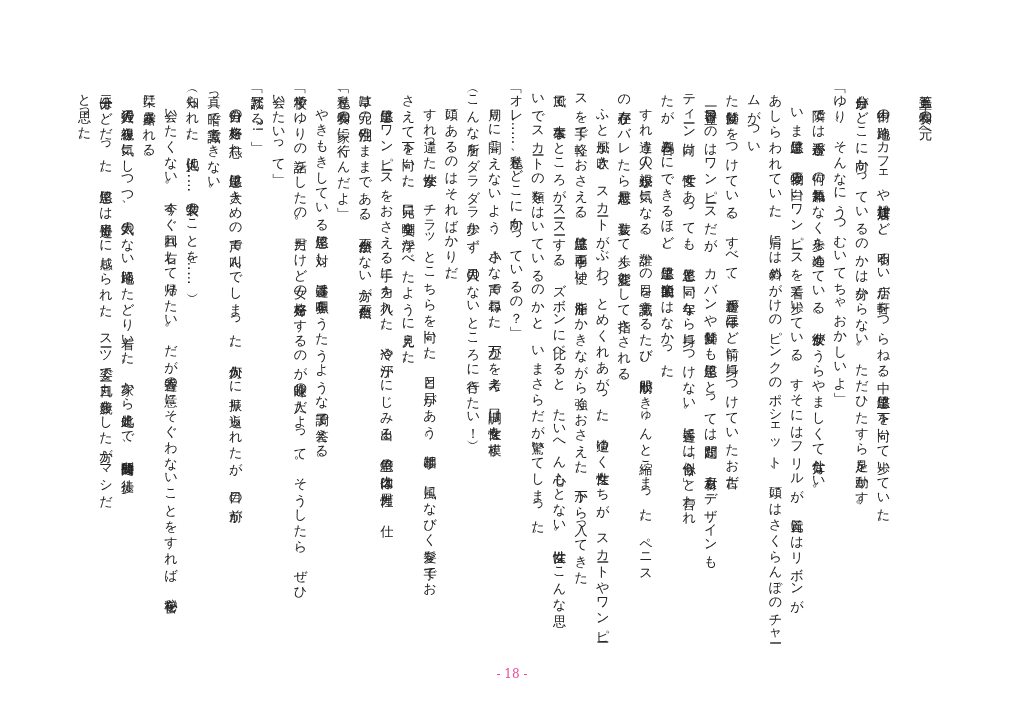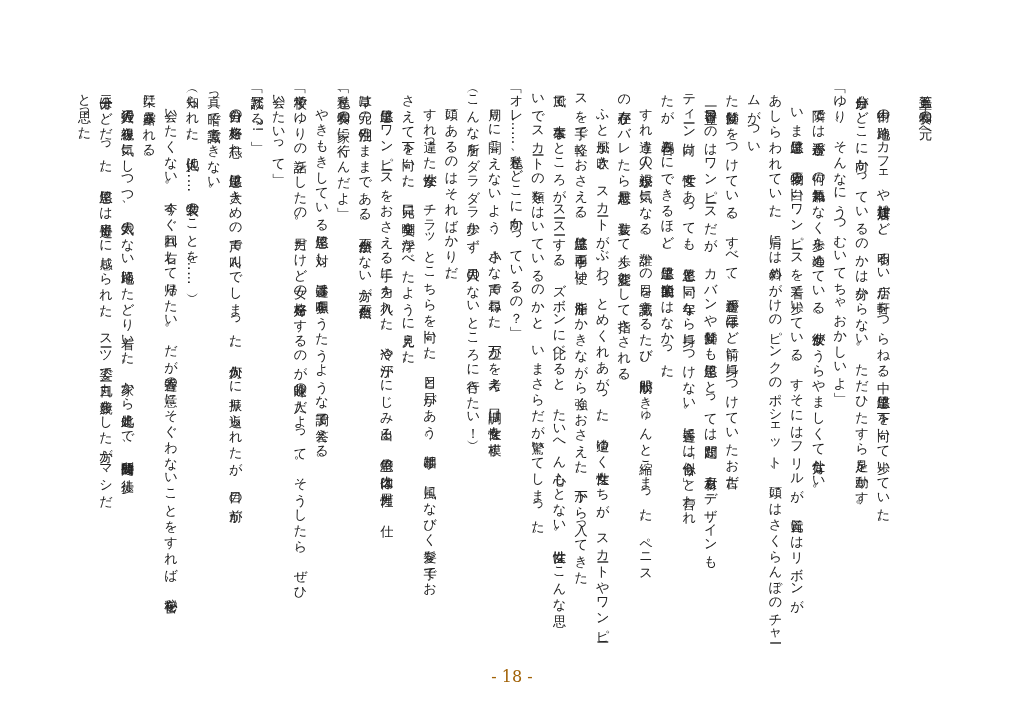--- a/index.html
+++ b/index.html
@@ -21,21 +21,21 @@
     writing-mode: vertical-rl;
     font-family: "DejaVu Sans", sans-serif;
     font-size: 13.2px;
     line-height: 21.6px;
     letter-spacing: 0.72px;
     color: #222;
   }
   .body-text p { margin: 0; white-space: pre-wrap; }
   .page-number {
     position: absolute; top: 667px; left: 0; width: 1024px; text-align: center;
-    font-family: "DejaVu Serif", serif; font-size: 16px; color: #a16207;
+    font-family: "DejaVu Serif", serif; font-size: 12px; color: #ec4899;
   }
 </style>
 </head>
 <body>
 
 <div class="page">
   <div class="title">第五章　和奏の元へ</div>
 
   <div class="body-text">
     <p>　街中の路地。カフェや雑貨店など、明るい店が軒をつらねる中、悠里は下を向いて歩いていた。</p>

